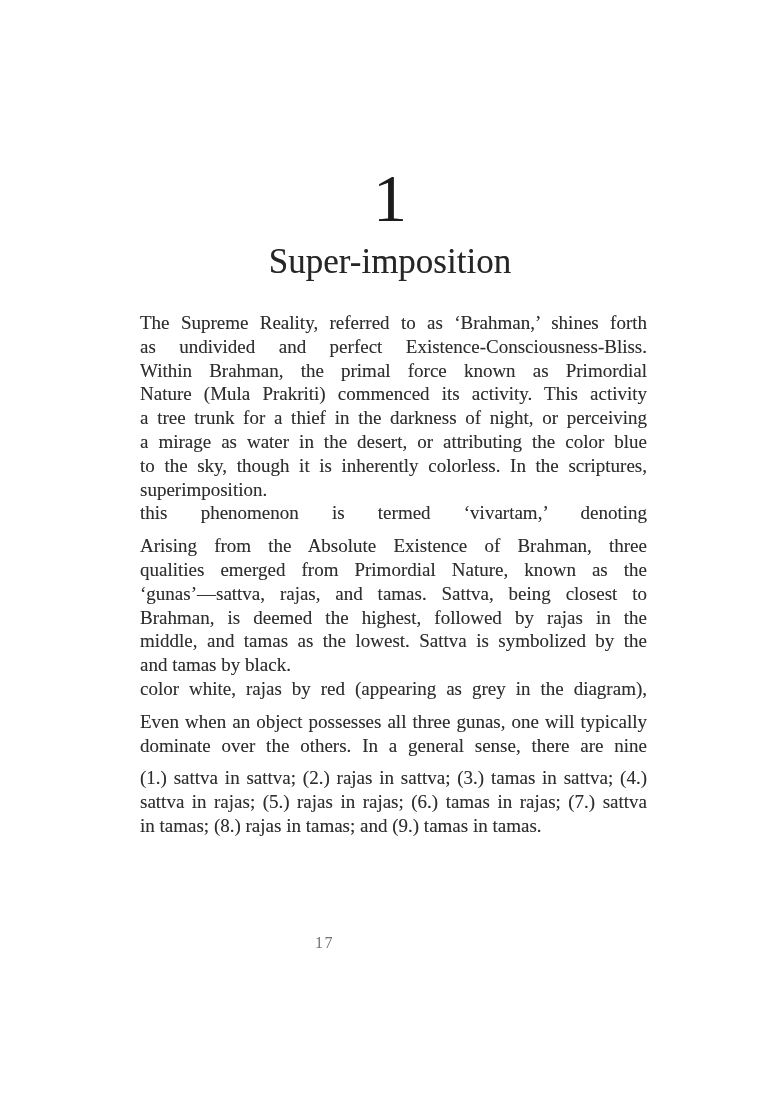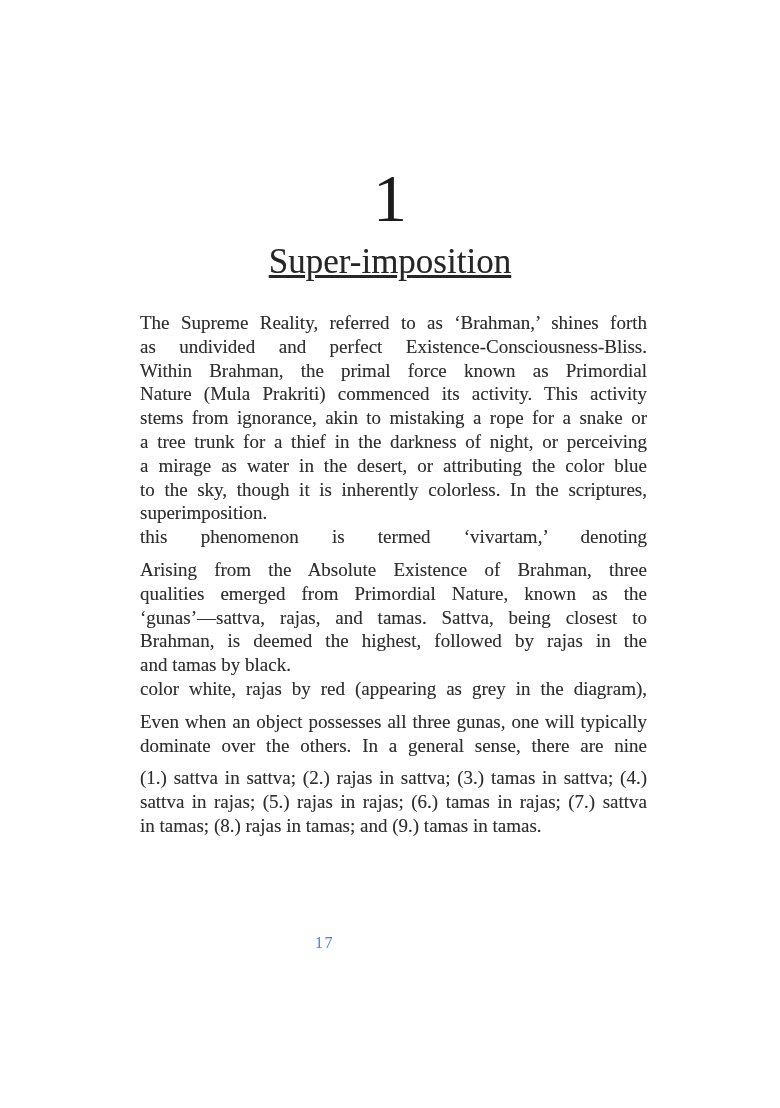--- a/index.html
+++ b/index.html
@@ -29,21 +29,20 @@
   .chapter-title {
     margin: 8px 0 0 0;
     font-weight: normal;
     font-size: 35px;
     line-height: 42px;
     color: #262626;
     text-shadow: 0 0 0.5px rgba(40,40,40,0.4);
   }
   .chapter-title .title-line {
     display: block;
-    text-decoration: underline;
   }
   .footnote-ref {
     font-size: 19px;
     line-height: 0;
     vertical-align: 13px;
   }
   .body-text {
     width: 507px;
     margin: 28px 0 0 140px;
     font-size: 19px;
@@ -65,53 +64,53 @@
     text-align: left;
   }
   .folio {
     position: absolute;
     top: 934px;
     left: 0;
     width: 649px;
     text-align: center;
     font-size: 16px;
     letter-spacing: 1.5px;
-    color: #3b82f6;
+    color: #737373;
   }
 </style>
 </head>
 <body>
 
 <div class="page">
 
   <div class="chapter-head">
     <div class="chapter-number">1</div>
     <h1 class="chapter-title">
       <span class="title-line">Super-imposition</span>
     </h1>
   </div>
 
   <div class="body-text">
       <div class="para">
         <div class="ln just">The Supreme Reality, referred to as ‘Brahman,’ shines forth</div>
         <div class="ln just">as undivided and perfect Existence-Consciousness-Bliss.</div>
         <div class="ln just">Within Brahman, the primal force known as Primordial</div>
         <div class="ln just">Nature (Mula Prakriti) commenced its activity. This activity</div>
-        <div class="ln just">stems from ignorance, akin to mistaking a rope for a snake or</div>
         <div class="ln just">a tree trunk for a thief in the darkness of night, or perceiving</div>
         <div class="ln just">a mirage as water in the desert, or attributing the color blue</div>
         <div class="ln just">to the sky, though it is inherently colorless. In the scriptures,</div>
         <div class="ln last">superimposition.</div>
         <div class="ln just">this phenomenon is termed ‘vivartam,’ denoting</div>
       </div>
       <div class="para">
         <div class="ln just">Arising from the Absolute Existence of Brahman, three</div>
         <div class="ln just">qualities emerged from Primordial Nature, known as the</div>
         <div class="ln just">‘gunas’—sattva, rajas, and tamas. Sattva, being closest to</div>
         <div class="ln just">Brahman, is deemed the highest, followed by rajas in the</div>
+        <div class="ln just">middle, and tamas as the lowest. Sattva is symbolized by the</div>
         <div class="ln last">and tamas by black.</div>
         <div class="ln just">color white, rajas by red (appearing as grey in the diagram),</div>
       </div>
       <div class="para">
         <div class="ln just">Even when an object possesses all three gunas, one will typically</div>
         <div class="ln just">dominate over the others. In a general sense, there are nine</div>
       </div>
       <div class="para">
         <div class="ln just">(1.) sattva in sattva; (2.) rajas in sattva; (3.) tamas in sattva; (4.)</div>
         <div class="ln just">sattva in rajas; (5.) rajas in rajas; (6.) tamas in rajas; (7.) sattva</div>

